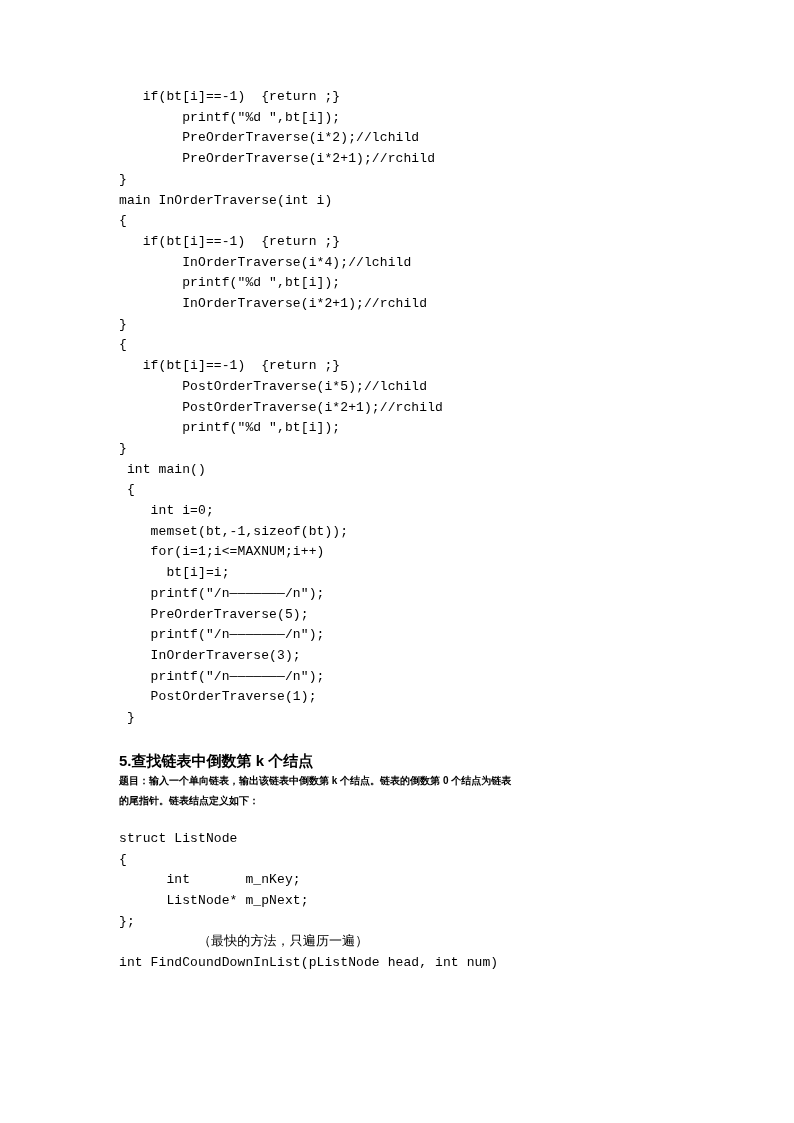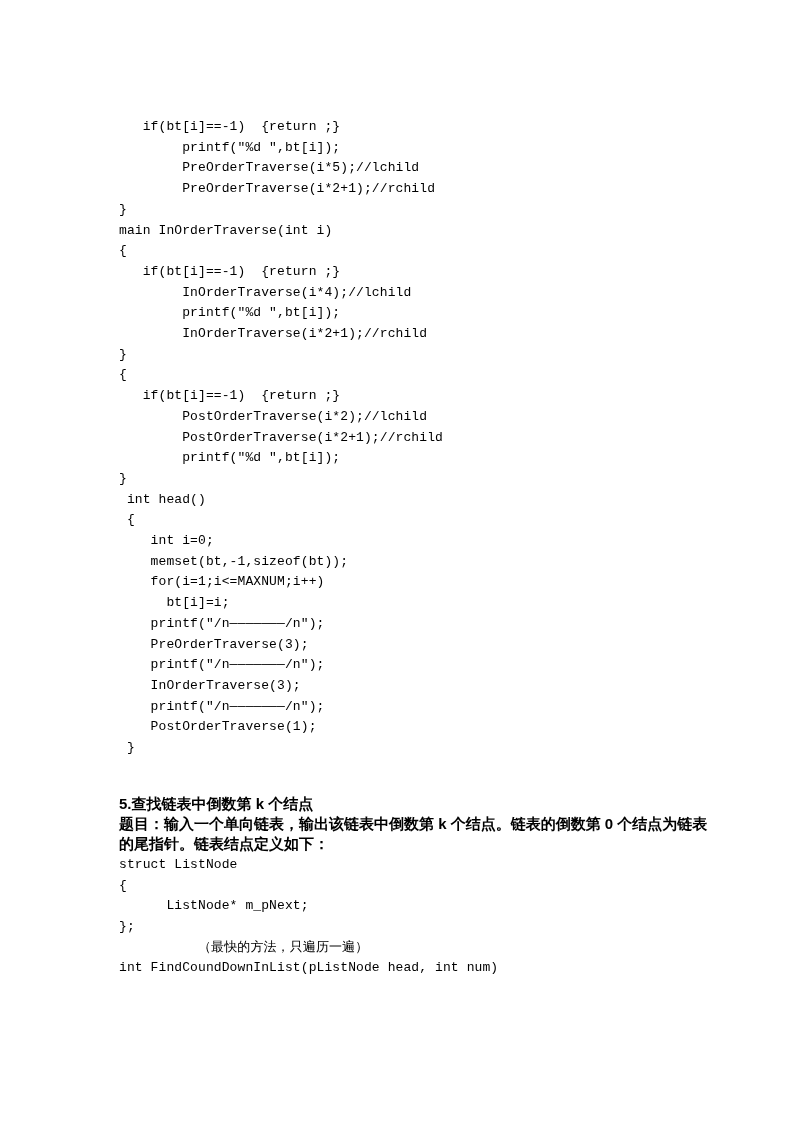--- a/index.html
+++ b/index.html
@@ -12,102 +12,103 @@
     width: 794px;
     height: 1123px;
     background: #ffffff;
     overflow: hidden;
     font-family: "Liberation Mono", "DejaVu Sans Mono", monospace;
     color: #000000;
   }
   #doc {
     position: absolute;
     left: 119px;
-    top: 117px;
+    top: 87px;
     width: 620px;
   }
   .code-block .line {
     white-space: pre;
     font-family: "Liberation Mono", "DejaVu Sans Mono", monospace;
     font-size: 13px;
     line-height: 20.7px;
     letter-spacing: 0.1px;
     color: #000000;
   }
   .section-heading {
-    margin-top: 34px;
+    margin-top: 21px;
     font-family: "Liberation Sans", "DejaVu Sans", sans-serif;
     font-weight: bold;
     font-size: 15px;
     line-height: 21px;
     color: #000000;
     white-space: pre;
   }
   .paragraph .line {
     font-family: "Liberation Sans", "DejaVu Sans", sans-serif;
     font-weight: bold;
-    font-size: 15px;
+    font-size: 10px;
     line-height: 20.5px;
     color: #000000;
     white-space: pre;
   }
   #bottom-code {
-    margin-top: 0;
+    margin-top: 17px;
   }
 </style>
 </head>
 <body>
 
 <div id="page">
   <div id="doc">
 
     <div id="top-code" class="code-block">
         <div class="line">   if(bt[i]==-1)  {return ;}</div>
         <div class="line">        printf("%d ",bt[i]);</div>
-        <div class="line">        PreOrderTraverse(i*5);//lchild</div>
+        <div class="line">        PreOrderTraverse(i*2);//lchild</div>
         <div class="line">        PreOrderTraverse(i*2+1);//rchild</div>
         <div class="line">}</div>
         <div class="line">main InOrderTraverse(int i)</div>
         <div class="line">{</div>
         <div class="line">   if(bt[i]==-1)  {return ;}</div>
         <div class="line">        InOrderTraverse(i*4);//lchild</div>
         <div class="line">        printf("%d ",bt[i]);</div>
         <div class="line">        InOrderTraverse(i*2+1);//rchild</div>
         <div class="line">}</div>
         <div class="line">{</div>
         <div class="line">   if(bt[i]==-1)  {return ;}</div>
-        <div class="line">        PostOrderTraverse(i*2);//lchild</div>
+        <div class="line">        PostOrderTraverse(i*5);//lchild</div>
         <div class="line">        PostOrderTraverse(i*2+1);//rchild</div>
         <div class="line">        printf("%d ",bt[i]);</div>
         <div class="line">}</div>
-        <div class="line"> int head()</div>
+        <div class="line"> int main()</div>
         <div class="line"> {</div>
         <div class="line">    int i=0;</div>
         <div class="line">    memset(bt,-1,sizeof(bt));</div>
         <div class="line">    for(i=1;i&lt;=MAXNUM;i++)</div>
         <div class="line">      bt[i]=i;</div>
         <div class="line">    printf("/n———————/n");</div>
-        <div class="line">    PreOrderTraverse(3);</div>
+        <div class="line">    PreOrderTraverse(5);</div>
         <div class="line">    printf("/n———————/n");</div>
         <div class="line">    InOrderTraverse(3);</div>
         <div class="line">    printf("/n———————/n");</div>
         <div class="line">    PostOrderTraverse(1);</div>
         <div class="line"> }</div>
       </div>
 
     <div class="section-heading">5.查找链表中倒数第 k 个结点</div>
 
     <div class="paragraph">
         <div class="line">题目：输入一个单向链表，输出该链表中倒数第 k 个结点。链表的倒数第 0 个结点为链表</div>
         <div class="line">的尾指针。链表结点定义如下：</div>
       </div>
 
     <div id="bottom-code" class="code-block">
         <div class="line">struct ListNode</div>
         <div class="line">{</div>
+        <div class="line">      int       m_nKey;</div>
         <div class="line">      ListNode* m_pNext;</div>
         <div class="line">};</div>
         <div class="line">          （最快的方法，只遍历一遍）</div>
         <div class="line">int FindCoundDownInList(pListNode head, int num)</div>
       </div>
 
   </div>
 </div>
 
 </body></html>

